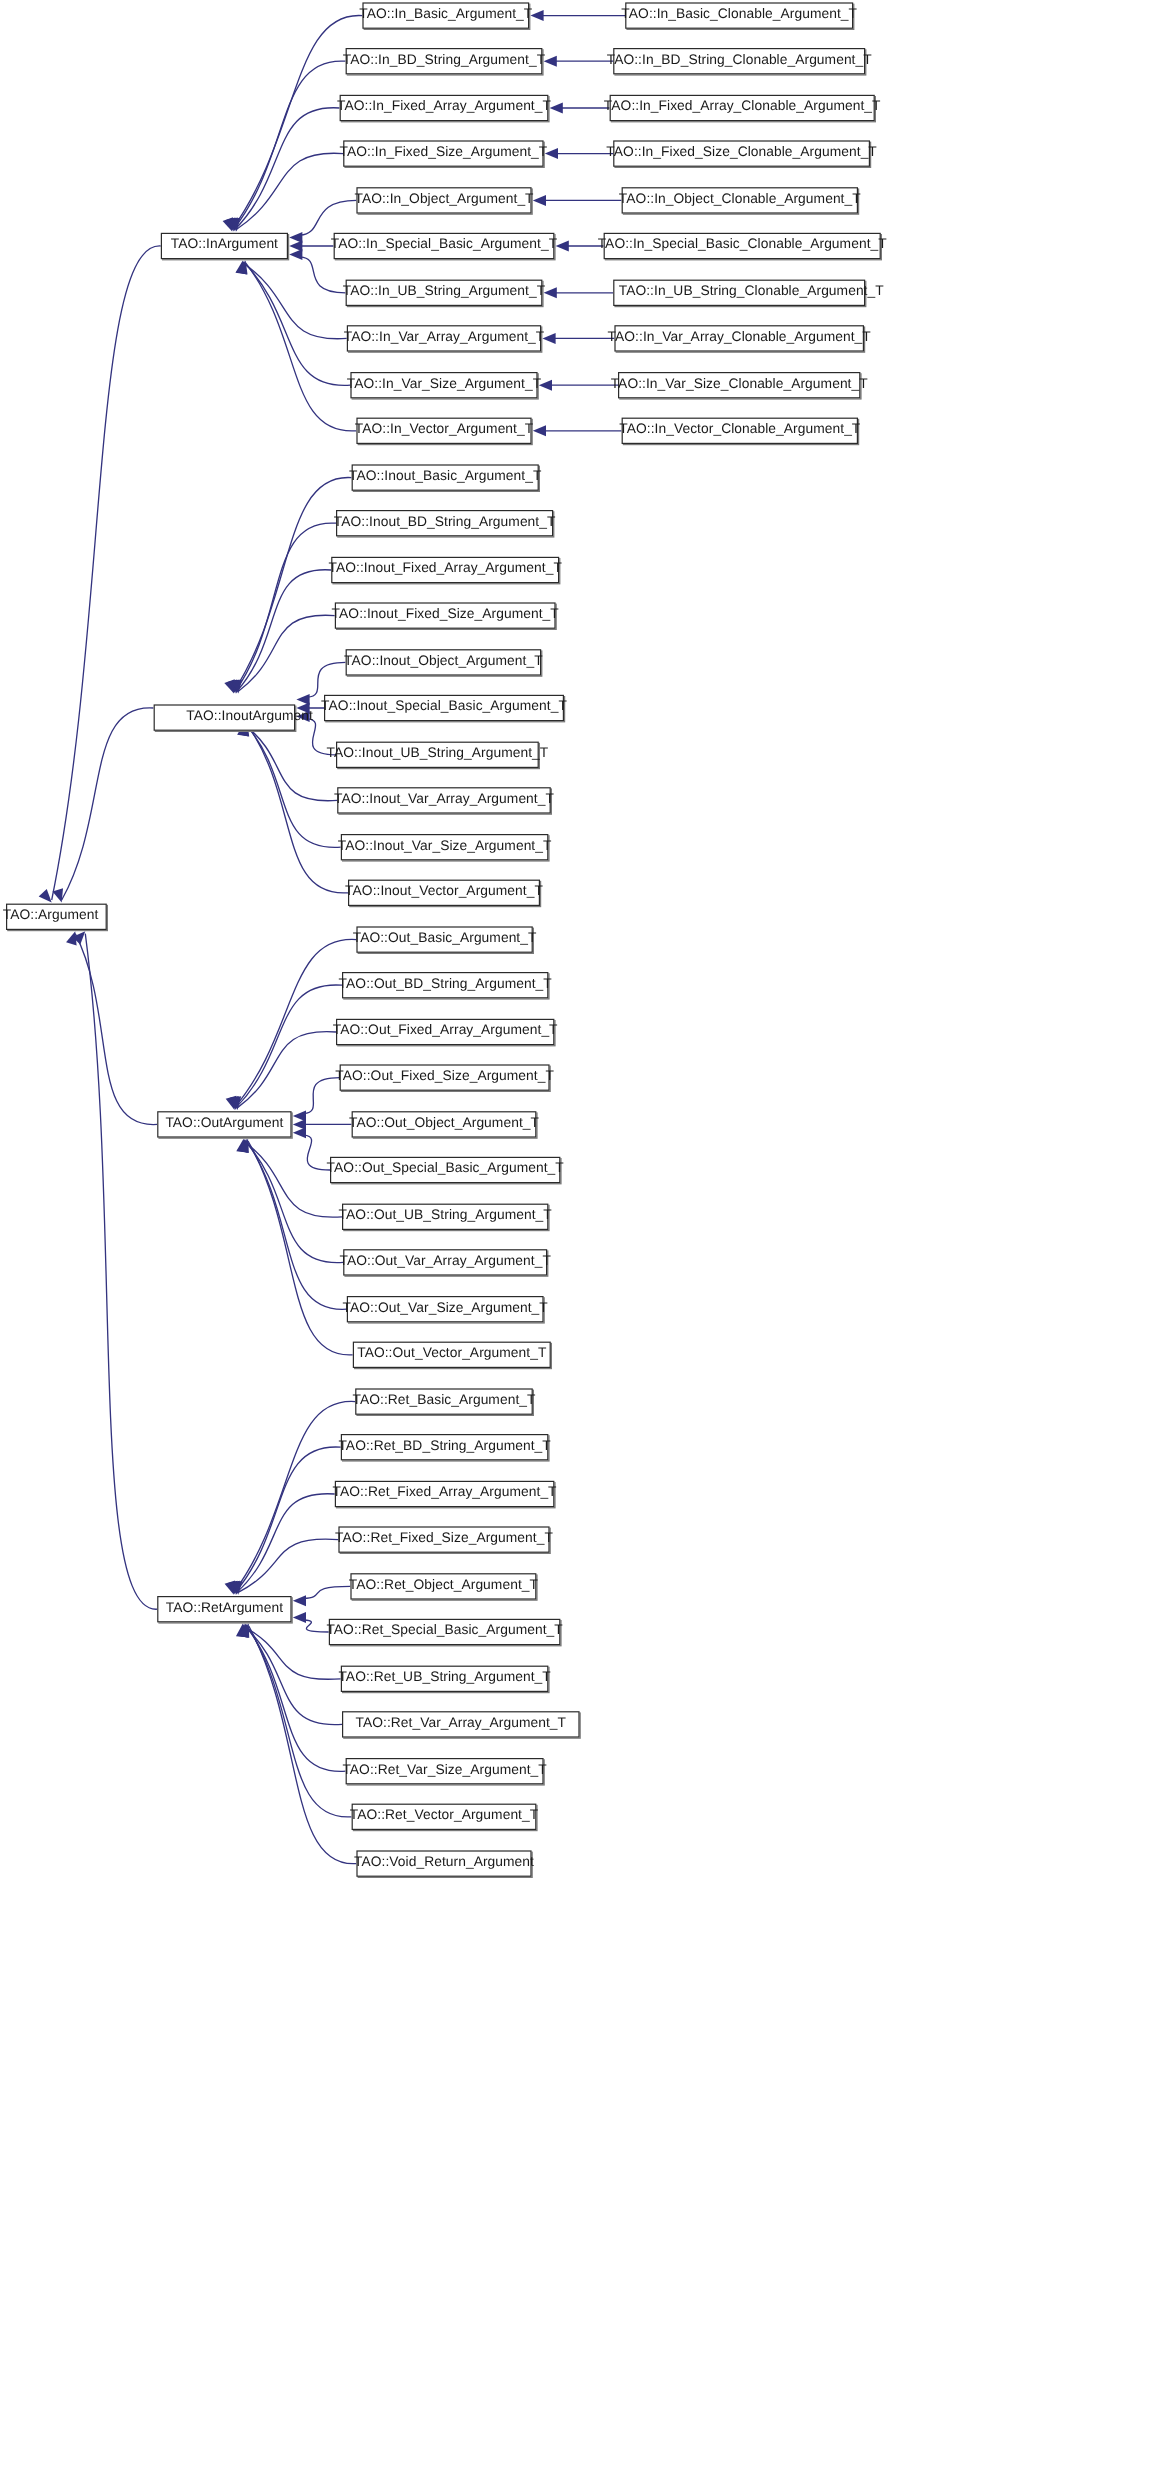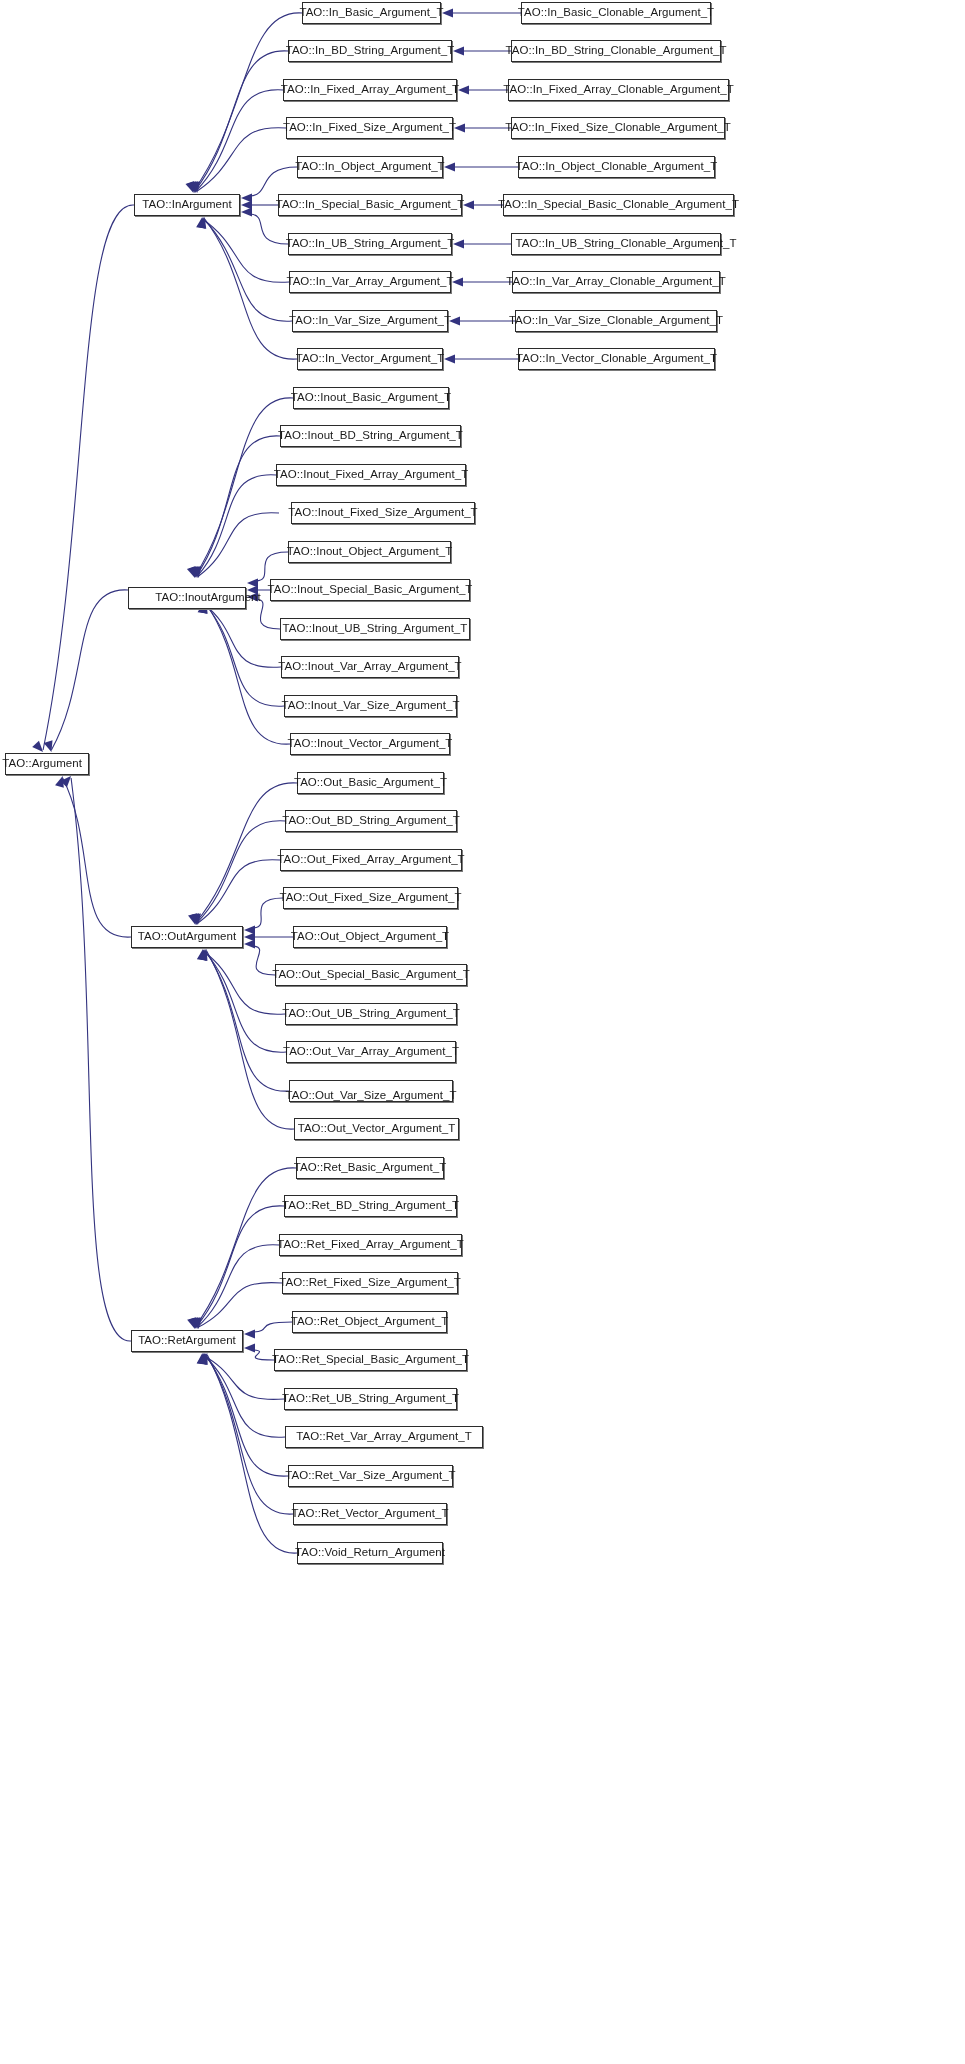--- a/index.html
+++ b/index.html
@@ -210,30 +210,30 @@
     </div>
     <div class="node" style="left: 293px; top: 387px; width: 156px;">
       <span class="nlabel">TAO::Inout_Basic_Argument_T</span>
     </div>
     <div class="node" style="left: 280px; top: 425px; width: 181px;">
       <span class="nlabel">TAO::Inout_BD_String_Argument_T</span>
     </div>
     <div class="node" style="left: 276px; top: 464px; width: 190px;">
       <span class="nlabel">TAO::Inout_Fixed_Array_Argument_T</span>
     </div>
-    <div class="node" style="left: 279px; top: 502px; width: 184px; margin-left: 12px;">
+    <div class="node" style="left: 279px; top: 502px; width: 184px;">
       <span class="nlabel">TAO::Inout_Fixed_Size_Argument_T</span>
     </div>
     <div class="node" style="left: 288px; top: 541px; width: 163px;">
       <span class="nlabel">TAO::Inout_Object_Argument_T</span>
     </div>
     <div class="node" style="left: 270px; top: 579px; width: 200px;">
       <span class="nlabel">TAO::Inout_Special_Basic_Argument_T</span>
     </div>
-    <div class="node" style="left: 280px; top: 618px; width: 190px;">
+    <div class="node" style="left: 280px; top: 618px; width: 169px;">
       <span class="nlabel">TAO::Inout_UB_String_Argument_T</span>
     </div>
     <div class="node" style="left: 281px; top: 656px; width: 178px;">
       <span class="nlabel">TAO::Inout_Var_Array_Argument_T</span>
     </div>
     <div class="node" style="left: 284px; top: 695px; width: 173px;">
       <span class="nlabel">TAO::Inout_Var_Size_Argument_T</span>
     </div>
     <div class="node" style="left: 290px; top: 733px; width: 160px;">
       <span class="nlabel">TAO::Inout_Vector_Argument_T</span>
@@ -255,21 +255,21 @@
     </div>
     <div class="node" style="left: 275px; top: 964px; width: 192px;">
       <span class="nlabel">TAO::Out_Special_Basic_Argument_T</span>
     </div>
     <div class="node" style="left: 285px; top: 1003px; width: 172px;">
       <span class="nlabel">TAO::Out_UB_String_Argument_T</span>
     </div>
     <div class="node" style="left: 286px; top: 1041px; width: 170px;">
       <span class="nlabel">TAO::Out_Var_Array_Argument_T</span>
     </div>
-    <div class="node" style="left: 289px; top: 1080px; width: 164px; align-items: flex-end;">
+    <div class="node" style="left: 289px; top: 1080px; width: 164px;">
       <span class="nlabel">TAO::Out_Var_Size_Argument_T</span>
     </div>
     <div class="node" style="left: 294px; top: 1118px; width: 165px;">
       <span class="nlabel">TAO::Out_Vector_Argument_T</span>
     </div>
     <div class="node" style="left: 296px; top: 1157px; width: 148px;">
       <span class="nlabel">TAO::Ret_Basic_Argument_T</span>
     </div>
     <div class="node" style="left: 284px; top: 1195px; width: 173px; text-align: center;">
       <span class="nlabel">TAO::Ret_BD_String_Argument_T</span>

